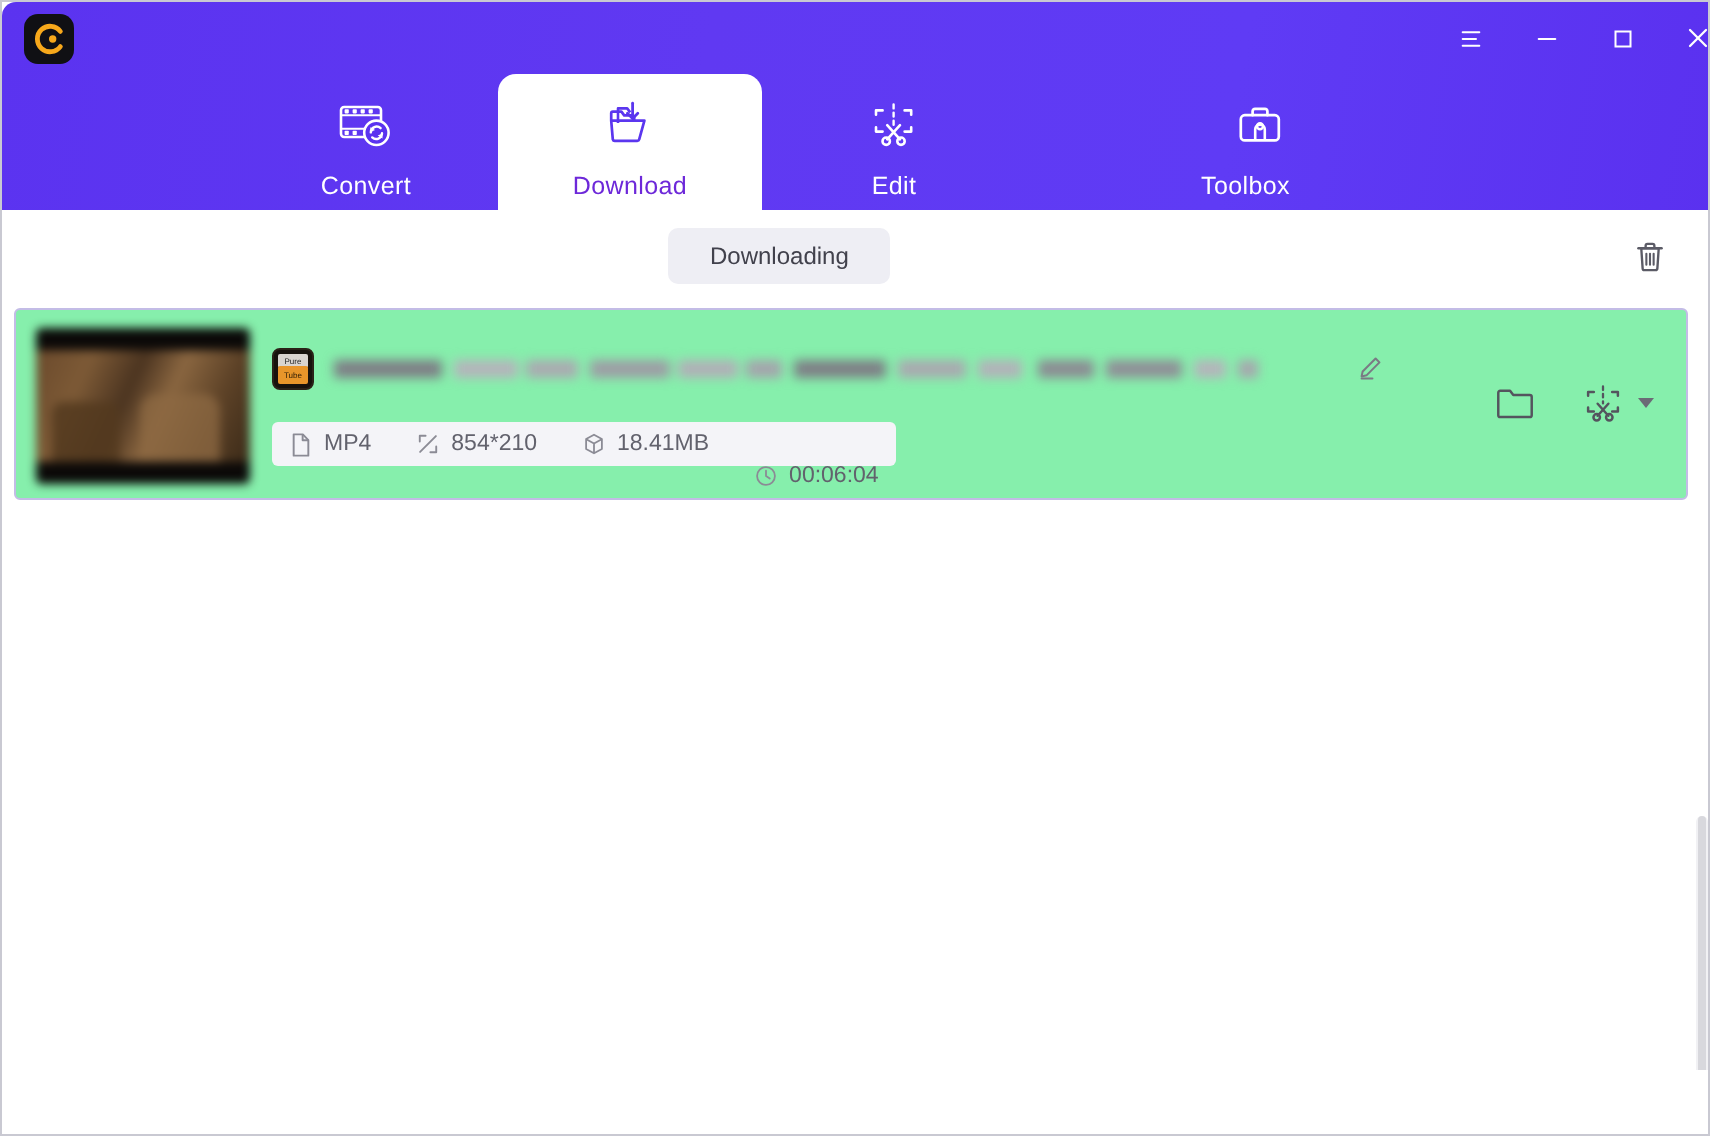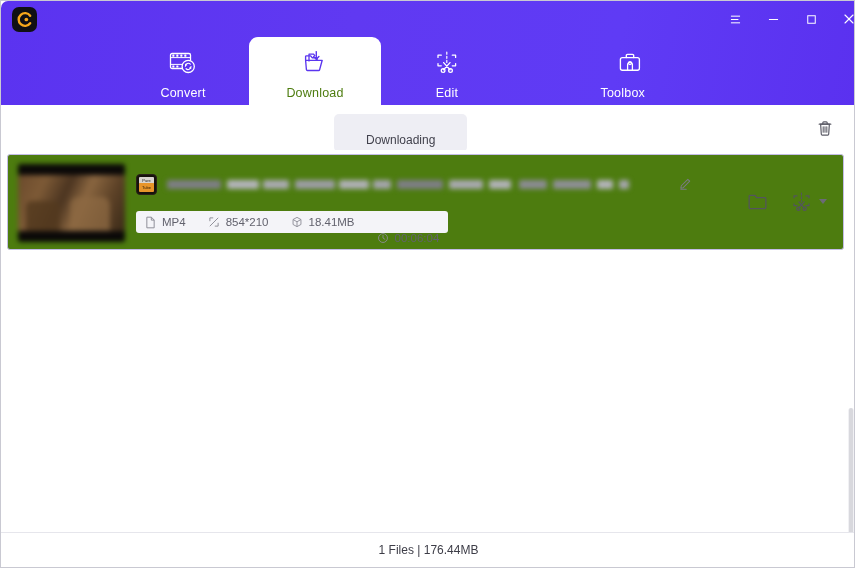--- a/index.html
+++ b/index.html
@@ -81,21 +81,21 @@
   }
   .tab .tab-icon { height: 34px; display:flex; align-items:center; justify-content:center; }
   .tab .tab-label {
     font-size: 12.5px;
     margin-top: 6px;
     letter-spacing: .2px;
   }
   .tab.active {
     background: #ffffff;
     border-radius: 9px 9px 0 0;
-    color: #4d7c0f;
+    color: #6d28d9;
   }
   #tab-convert  { margin-left: 116px; }
   #tab-download { margin-left: 0px; }
   #tab-edit     { margin-left: 0px; }
   #tab-toolbox  { margin-left: 0px; align-items: flex-end; }
 
   
   .subbar {
     position: absolute;
     left: 0; top: 104px;
@@ -105,23 +105,22 @@
     border-bottom: 1px solid #e9e9ee;
   }
   .segmented {
     position: absolute;
     left: 333px; top: 113px;
     height: 28px;
     background: #eeeef4;
     border-radius: 5px;
     display: flex;
     align-items: center;
-    padding: 19px;
+    padding: 8px;
     box-sizing: border-box;
-    flex-direction: column;
   }
   .seg {
     height: 24px;
     padding: 0 13px;
     display: flex;
     align-items: center;
     justify-content: center;
     font-size: 12px;
     color: #41414c;
     border-radius: 4px;
@@ -148,21 +147,21 @@
     width: 855px;
     height: 385px;
     background: #ffffff;
     overflow: hidden;
   }
   .file-card {
     position: absolute;
     left: 6px; top: 4px;
     width: 837px;
     height: 96px;
-    background: #4d7c0f;
+    background: #86efac;
     border: 1px solid #c3bce6;
     border-radius: 3px;
     box-sizing: border-box;
   }
   .thumb {
     position: absolute;
     left: 10px; top: 9px;
     width: 107px; height: 78px;
     border-radius: 3px;
     overflow: hidden;
@@ -550,17 +549,14 @@
       </div>
 
     </div>
 
     <div class="scrollbar">
       <div class="thumbbar"></div>
     </div>
 
   </div>
 
-  <div class="statusbar">
-    <span class="status-text">1 Files | 176.44MB</span>
-  </div>
 
 </div>
 
 </body></html>

